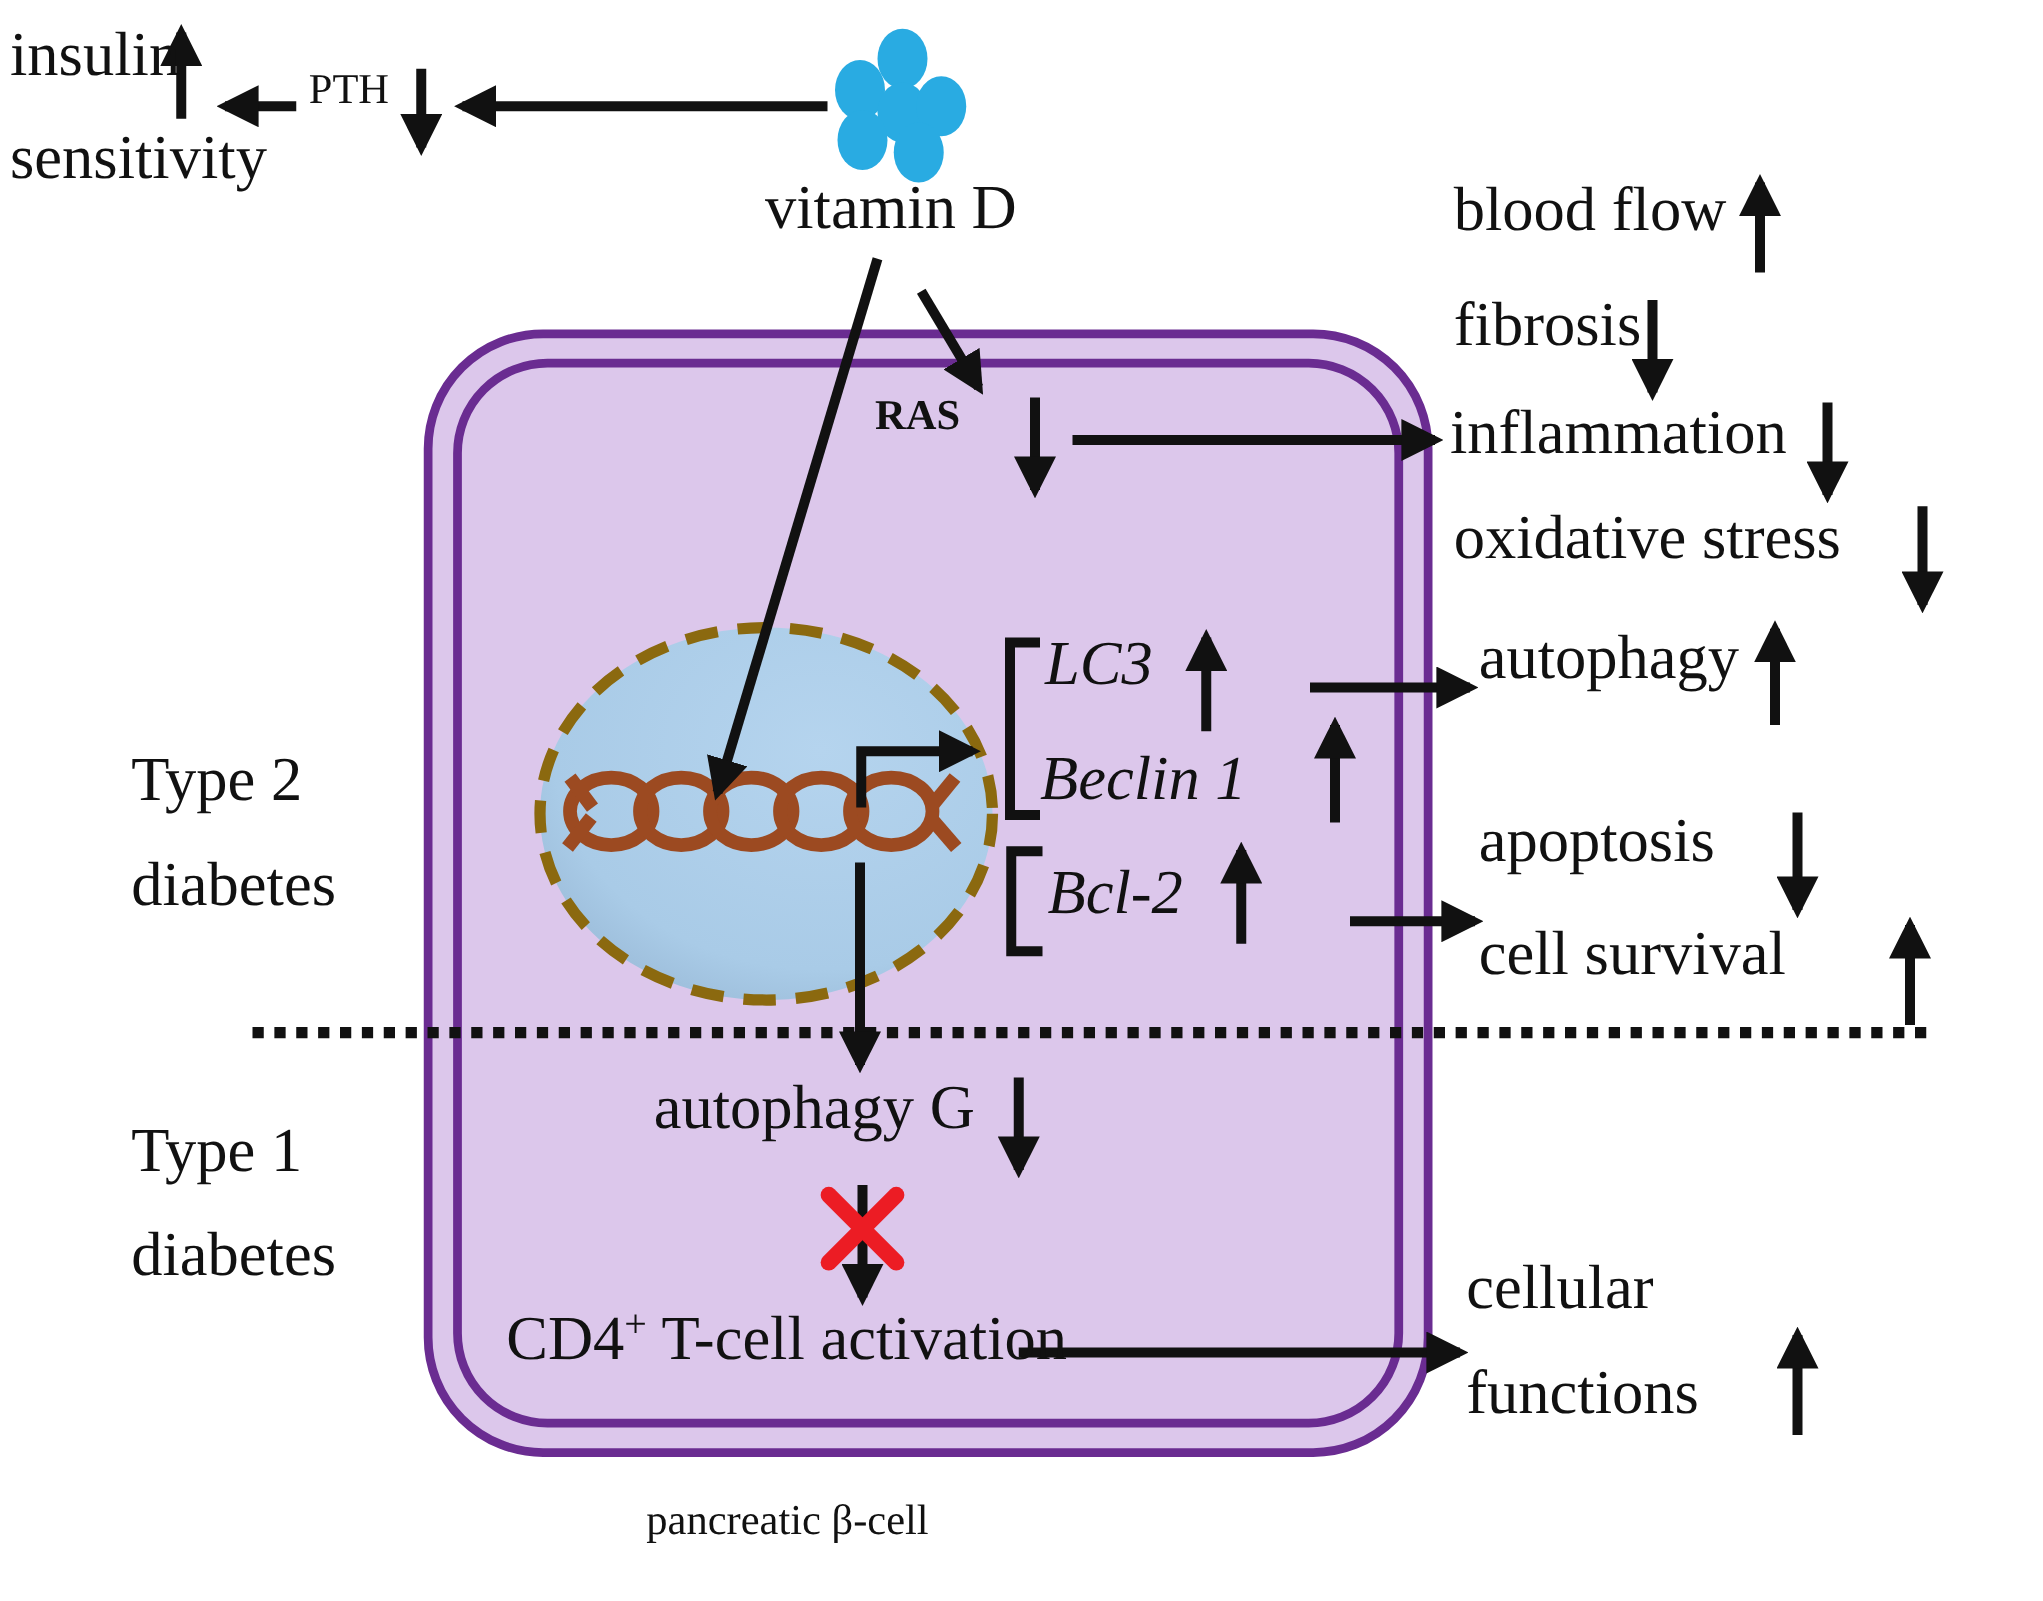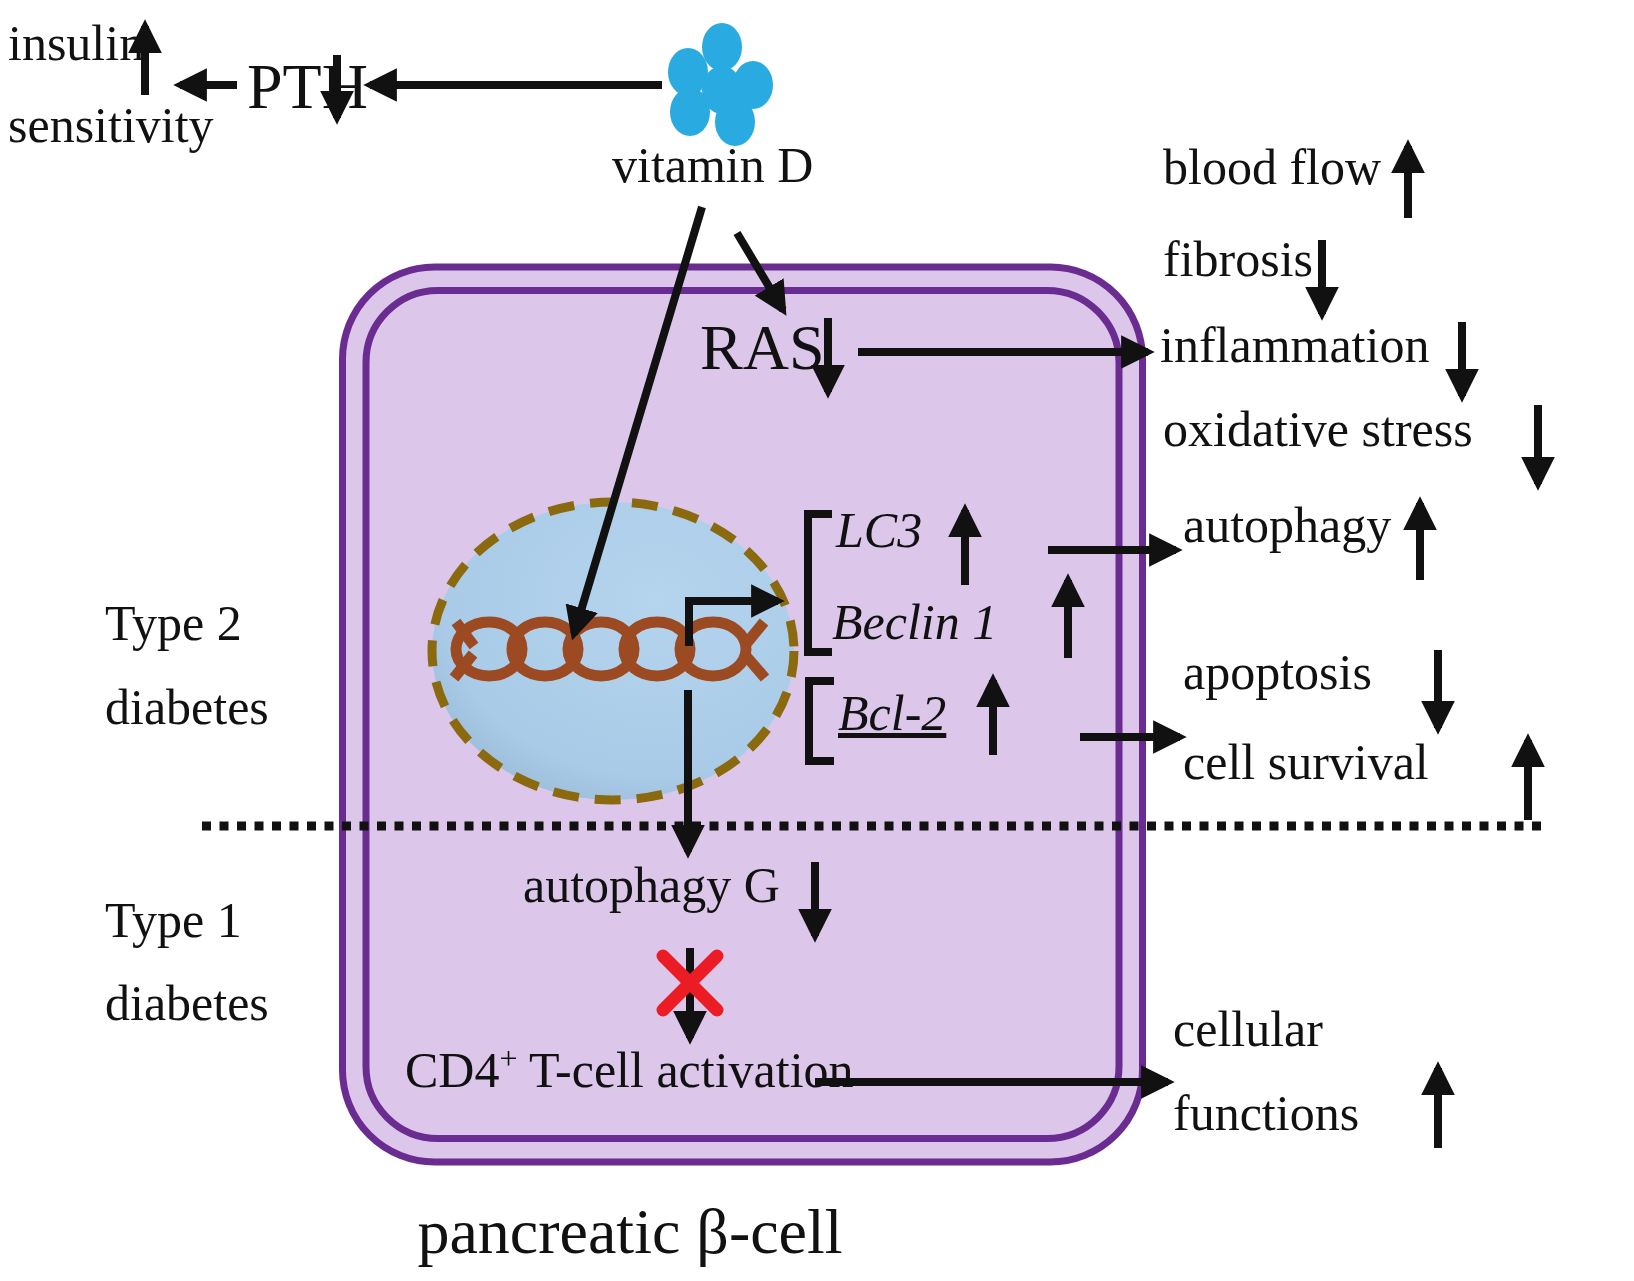--- a/index.html
+++ b/index.html
@@ -1,21 +1,21 @@
 <!DOCTYPE html>
 <html><head>
 <meta charset="utf-8">
 <style>
   html,body{margin:0;padding:0;}
   body{width:1634px;height:1281px;position:relative;background:#ffffff;
        font-family:"Liberation Serif", serif;color:#111;overflow:hidden;}
   #stage{position:absolute;left:0;top:0;width:1634px;height:1023px;}
   svg#art{position:absolute;left:0;top:0;z-index:1;}
   .lbl{position:absolute;z-index:2;font-size:50px;line-height:1;white-space:nowrap;color:#111;}
-  .big{font-size:64px;}
+  .big{font-size:34px;}
   .it{font-style:italic;}
   .ctr{text-align:center;}
   sup{font-size:32px;vertical-align:super;line-height:0;}
 </style>
 </head>
 <body>
 
 <div id="stage">
 
 <svg id="art" width="1634" height="1281" viewBox="0 0 1634 1281">
@@ -104,25 +104,25 @@
   <div class="lbl" style="left:8px;top:18px;">insulin</div>
   <div class="lbl" style="left:8px;top:100px;">sensitivity</div>
   <div class="lbl big" style="left:247px;top:55px;">PTH</div>
   <div class="lbl" style="left:612px;top:140px;text-align:center;">vitamin D</div>
 
   <div class="lbl" style="left:1163px;top:142px;">blood flow</div>
   <div class="lbl" style="left:1163px;top:234px;">fibrosis</div>
   <div class="lbl" style="left:1160px;top:320px;">inflammation</div>
   <div class="lbl" style="left:1163px;top:404px;">oxidative stress</div>
 
-  <div class="lbl big" style="left:700px;top:316px;">RAS</div>
+  <div class="lbl big" style="left:700px;top:316px;font-weight:bold;">RAS</div>
 
   <div class="lbl it" style="left:836px;top:505px;">LC3</div>
   <div class="lbl it" style="left:832px;top:597px;">Beclin 1</div>
-  <div class="lbl it" style="left:838px;top:688px;text-decoration:underline;">Bcl-2</div>
+  <div class="lbl it" style="left:838px;top:688px;">Bcl-2</div>
 
   <div class="lbl" style="left:1183px;top:500px;">autophagy</div>
   <div class="lbl" style="left:1183px;top:647px;">apoptosis</div>
   <div class="lbl" style="left:1183px;top:737px;">cell survival</div>
 
   <div class="lbl" style="left:105px;top:598px;">Type 2</div>
   <div class="lbl" style="left:105px;top:682px;">diabetes</div>
   <div class="lbl" style="left:105px;top:895px;">Type 1</div>
   <div class="lbl" style="left:105px;top:978px;">diabetes</div>
 

